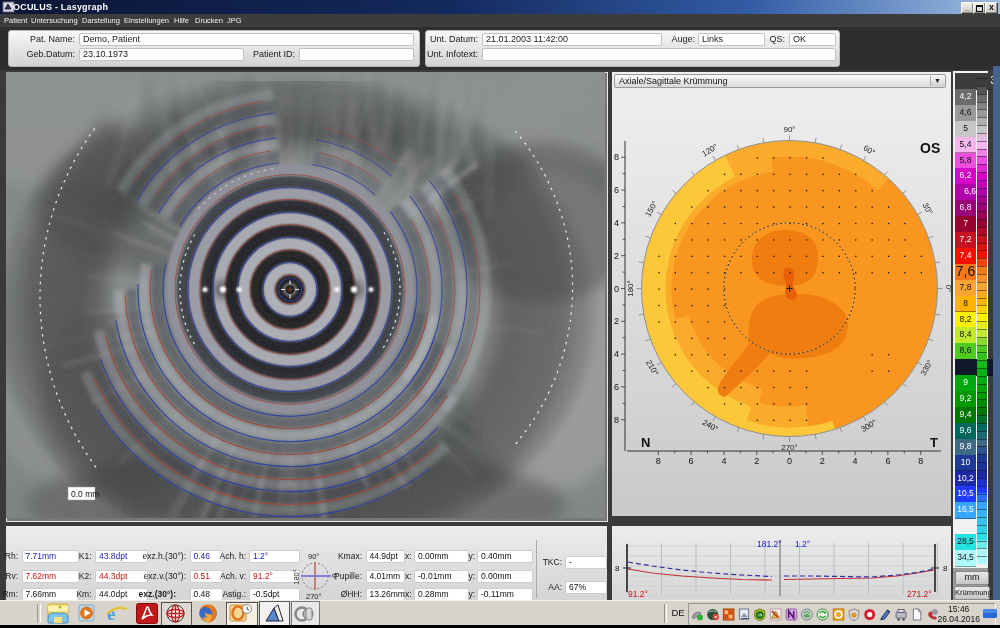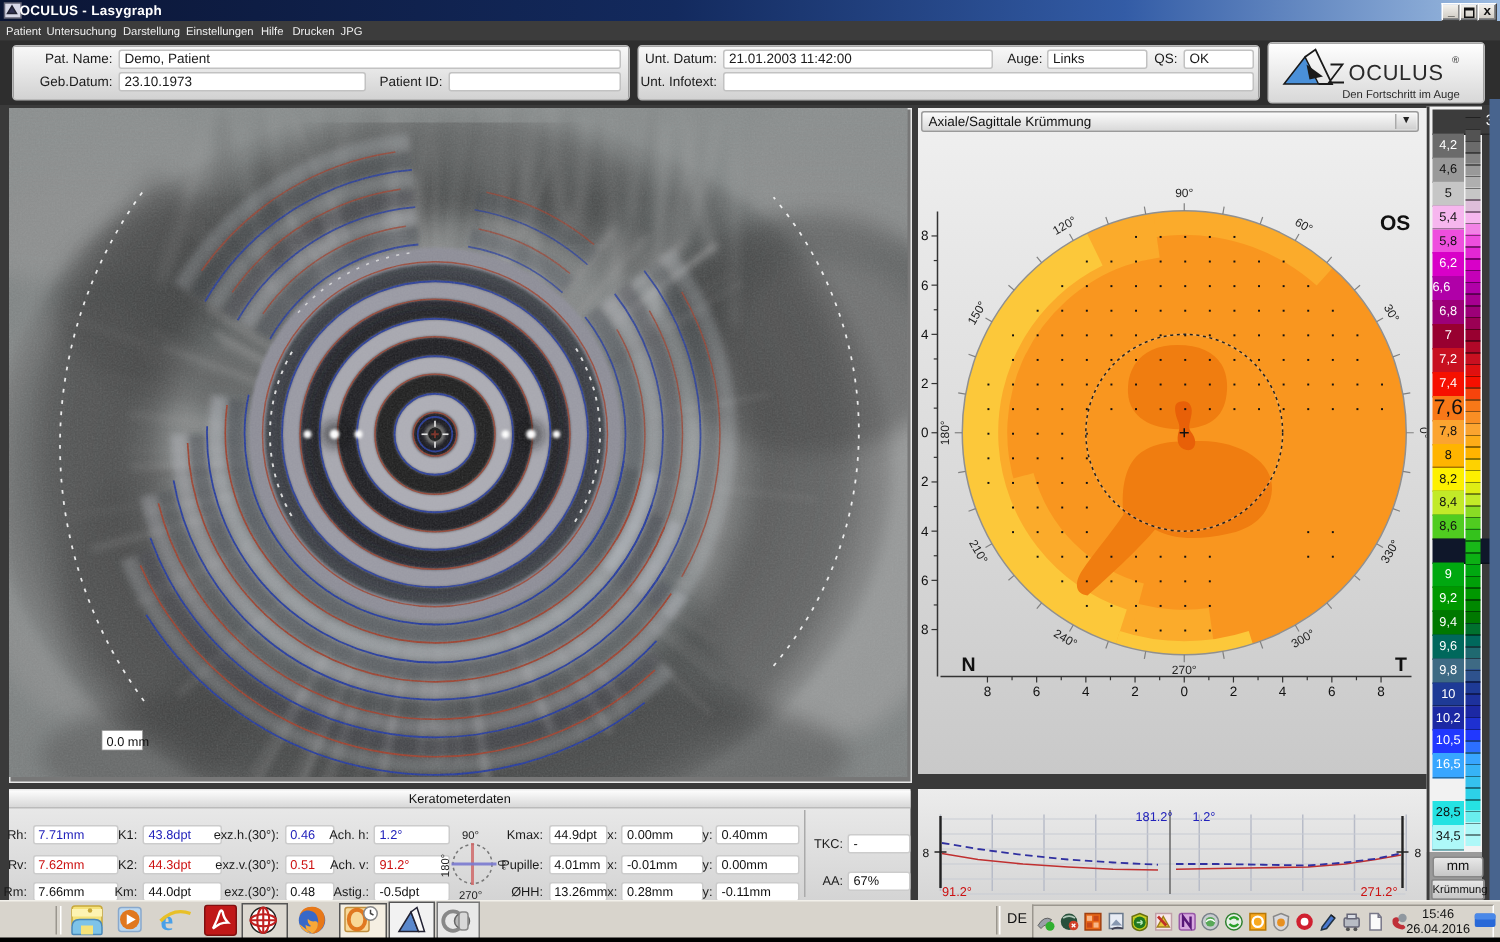--- a/index.html
+++ b/index.html
@@ -56,30 +56,20 @@
     <span style="left:82px">Darstellung</span>
     <span style="left:124px">Einstellungen</span>
     <span style="left:174px">Hilfe</span>
     <span style="left:195px">Drucken</span>
     <span style="left:227px">JPG</span>
 </div>
 
 <div class="abs" id="pstrip">
   <div class="pbox" style="left:8px;top:3px;width:410px;height:35px;"></div>
   <div class="pbox" style="left:425px;top:3px;width:413px;height:35px;"></div>
-  <div class="pbox" style="left:845px;top:1px;width:143px;height:39px;background:linear-gradient(#ffffff,#d8d8d8);">
-    <svg width="143" height="39" viewBox="0 0 143 39">
-      <path d="M10 27 L24 9 L33 27 Z" fill="#4a90d9" stroke="#1a1a1a" stroke-width="1"></path>
-      <path d="M24 9 L31 4 L42 27 L33 27 M41 14 L49 14 L40 26 L50 26" fill="none" stroke="#1a1a1a" stroke-width="1.2"></path>
-      <path d="M25 14 L36 22 L27 24 Z" fill="#1a1a1a"></path>
-      <text x="53" y="24" font-size="14.5" fill="#2a2a2a" letter-spacing="0.5" font-family="Liberation Sans">OCULUS</text>
-      <text x="122" y="13" font-size="6.5" fill="#2a2a2a">®</text>
-      <text x="88" y="36" font-size="7.5" fill="#2a2a2a" text-anchor="middle">Den Fortschritt im Auge</text>
-    </svg>
-  </div>
   <span class="plabel" style="left:20px;top:7px;width:55px;">Pat. Name:</span>
   <div class="pinput" style="left:79px;top:6px;width:330px;">Demo, Patient</div>
   <span class="plabel" style="left:20px;top:22px;width:55px;">Geb.Datum:</span>
   <div class="pinput" style="left:79px;top:21px;width:160px;">23.10.1973</div>
   <span class="plabel" style="left:245px;top:22px;width:50px;">Patient ID:</span>
   <div class="pinput" style="left:299px;top:21px;width:110px;">&nbsp;</div>
   <span class="plabel" style="left:425px;top:7px;width:53px;">Unt. Datum:</span>
   <div class="pinput" style="left:482px;top:6px;width:175px;">21.01.2003 11:42:00</div>
   <span class="plabel" style="left:665px;top:7px;width:30px;">Auge:</span>
   <div class="pinput" style="left:698px;top:6px;width:62px;">Links</div>
@@ -725,21 +715,21 @@
 <div class="abs" style="left:614px;top:74px;width:332px;height:14px;background:linear-gradient(#fbfbfb,#d9d9d9);border:1px solid #9a9a9a;border-radius:2px;font-size:9px;color:#111;line-height:13px;padding-left:4px;box-sizing:border-box;">Axiale/Sagittale Krümmung<div style="position:absolute;right:1px;top:1px;width:13px;height:10px;background:linear-gradient(#f4f4f4,#cfcfcf);border-left:1px solid #aaa;text-align:center;line-height:9px;font-size:7px;color:#222;">▼</div></div>
 
 <div class="abs" id="scalecells" style="left:951px;top:71px;width:37px;height:497px;background:#f2f2f2;border-left:2px solid #3c3c3c;box-sizing:border-box;">
     <div style="position:absolute;left:2px;top:2.0px;width:21px;height:15.9px;background:#3c3c3c;color:#fff;font-size:10px;text-align:center;line-height:15.9px;border-bottom:1px solid rgba(0,0,0,0.35);padding-left:32px;">3,8</div>
     <div style="position:absolute;left:2px;top:17.9px;width:21px;height:15.9px;background:#6b6b6b;color:#fff;font-size:8.5px;text-align:center;line-height:15.9px;border-bottom:1px solid rgba(0,0,0,0.35);">4,2</div>
     <div style="position:absolute;left:2px;top:33.8px;width:21px;height:15.9px;background:#999999;color:#111;font-size:8.5px;text-align:center;line-height:15.9px;border-bottom:1px solid rgba(0,0,0,0.35);">4,6</div>
     <div style="position:absolute;left:2px;top:49.7px;width:21px;height:15.9px;background:#c6c6c6;color:#111;font-size:8.5px;text-align:center;line-height:15.9px;border-bottom:1px solid rgba(0,0,0,0.35);">5</div>
     <div style="position:absolute;left:2px;top:65.6px;width:21px;height:15.9px;background:#f6b6ee;color:#111;font-size:8.5px;text-align:center;line-height:15.9px;border-bottom:1px solid rgba(0,0,0,0.35);">5,4</div>
     <div style="position:absolute;left:2px;top:81.5px;width:21px;height:15.9px;background:#ee4ede;color:#111;font-size:8.5px;text-align:center;line-height:15.9px;border-bottom:1px solid rgba(0,0,0,0.35);">5,8</div>
     <div style="position:absolute;left:2px;top:97.4px;width:21px;height:15.9px;background:#d800c8;color:#fff;font-size:8.5px;text-align:center;line-height:15.9px;border-bottom:1px solid rgba(0,0,0,0.35);">6,2</div>
-    <div style="position:absolute;left:2px;top:113.3px;width:21px;height:15.9px;background:#b000a8;color:#fff;font-size:8.5px;text-align:left;line-height:15.9px;border-bottom:1px solid rgba(0,0,0,0.35);">6,6</div>
+    <div style="position:absolute;left:2px;top:113.3px;width:21px;height:15.9px;background:#b000a8;color:#fff;font-size:8.5px;text-align:right;line-height:15.9px;border-bottom:1px solid rgba(0,0,0,0.35);">6,6</div>
     <div style="position:absolute;left:2px;top:129.2px;width:21px;height:15.9px;background:#9c0078;color:#fff;font-size:8.5px;text-align:center;line-height:15.9px;border-bottom:1px solid rgba(0,0,0,0.35);">6,8</div>
     <div style="position:absolute;left:2px;top:145.1px;width:21px;height:15.9px;background:#980030;color:#fff;font-size:8.5px;text-align:center;line-height:15.9px;border-bottom:1px solid rgba(0,0,0,0.35);">7</div>
     <div style="position:absolute;left:2px;top:161.0px;width:21px;height:15.9px;background:#c81020;color:#fff;font-size:8.5px;text-align:center;line-height:15.9px;border-bottom:1px solid rgba(0,0,0,0.35);">7,2</div>
     <div style="position:absolute;left:2px;top:176.9px;width:21px;height:15.9px;background:#f61000;color:#fff;font-size:8.5px;text-align:center;line-height:15.9px;border-bottom:1px solid rgba(0,0,0,0.35);">7,4</div>
     <div style="position:absolute;left:2px;top:192.8px;width:21px;height:15.9px;background:#f87818;color:#111;font-size:14px;text-align:center;line-height:15.9px;border-bottom:1px solid rgba(0,0,0,0.35);">7,6</div>
     <div style="position:absolute;left:2px;top:208.7px;width:21px;height:15.9px;background:#fba430;color:#111;font-size:8.5px;text-align:center;line-height:15.9px;border-bottom:1px solid rgba(0,0,0,0.35);">7,8</div>
     <div style="position:absolute;left:2px;top:224.6px;width:21px;height:15.9px;background:#ffb400;color:#111;font-size:8.5px;text-align:center;line-height:15.9px;border-bottom:1px solid rgba(0,0,0,0.35);">8</div>
     <div style="position:absolute;left:2px;top:240.5px;width:21px;height:15.9px;background:#fdf000;color:#111;font-size:8.5px;text-align:center;line-height:15.9px;border-bottom:1px solid rgba(0,0,0,0.35);">8,2</div>
     <div style="position:absolute;left:2px;top:256.4px;width:21px;height:15.9px;background:#c2ea28;color:#111;font-size:8.5px;text-align:center;line-height:15.9px;border-bottom:1px solid rgba(0,0,0,0.35);">8,4</div>
     <div style="position:absolute;left:2px;top:272.3px;width:21px;height:15.9px;background:#50cc20;color:#111;font-size:8.5px;text-align:center;line-height:15.9px;border-bottom:1px solid rgba(0,0,0,0.35);">8,6</div>
@@ -759,21 +749,20 @@
     <div style="position:absolute;left:24px;top:7.0px;width:10px;height:486.0px;background:linear-gradient(to bottom,#3c3c3c 0px,#3c3c3c 8px,rgb(83,83,83) 8px,rgb(83,83,83) 16px,#6b6b6b 16px,#6b6b6b 24px,rgb(130,130,130) 24px,rgb(130,130,130) 31px,#999999 31px,#999999 39px,rgb(175,175,175) 39px,rgb(175,175,175) 47px,#c6c6c6 47px,#c6c6c6 55px,rgb(222,190,218) 55px,rgb(222,190,218) 63px,#f6b6ee 63px,#f6b6ee 71px,rgb(242,130,230) 71px,rgb(242,130,230) 78px,#ee4ede 78px,#ee4ede 86px,rgb(227,39,211) 86px,rgb(227,39,211) 94px,#d800c8 94px,#d800c8 102px,rgb(196,0,184) 102px,rgb(196,0,184) 110px,#b000a8 110px,#b000a8 118px,rgb(166,0,144) 118px,rgb(166,0,144) 125px,#9c0078 125px,#9c0078 133px,rgb(154,0,84) 133px,rgb(154,0,84) 141px,#980030 141px,#980030 149px,rgb(176,8,40) 149px,rgb(176,8,40) 157px,#c81020 157px,#c81020 165px,rgb(223,16,16) 165px,rgb(223,16,16) 172px,#f61000 172px,#f61000 180px,rgb(247,68,12) 180px,rgb(247,68,12) 188px,#f87818 188px,#f87818 196px,rgb(249,142,36) 196px,rgb(249,142,36) 204px,#fba430 204px,#fba430 212px,rgb(253,172,24) 212px,rgb(253,172,24) 219px,#ffb400 219px,#ffb400 227px,rgb(254,210,0) 227px,rgb(254,210,0) 235px,#fdf000 235px,#fdf000 243px,rgb(223,237,20) 243px,rgb(223,237,20) 251px,#c2ea28 251px,#c2ea28 259px,rgb(137,219,36) 259px,rgb(137,219,36) 267px,#50cc20 267px,#50cc20 274px,rgb(52,194,28) 274px,rgb(52,194,28) 282px,#18b818 282px,#18b818 290px,rgb(12,176,20) 290px,rgb(12,176,20) 298px,#00a810 298px,#00a810 306px,rgb(0,160,8) 306px,rgb(0,160,8) 314px,#009800 314px,#009800 321px,rgb(0,136,0) 321px,rgb(0,136,0) 329px,#007800 329px,#007800 337px,rgb(0,112,46) 337px,rgb(0,112,46) 345px,#00685c 345px,#00685c 353px,rgb(31,105,112) 353px,rgb(31,105,112) 361px,#3e6a84 361px,#3e6a84 368px,rgb(46,82,141) 368px,rgb(46,82,141) 376px,#1e3a96 376px,#1e3a96 384px,rgb(29,49,157) 384px,rgb(29,49,157) 392px,#1c28a4 392px,#1c28a4 400px,rgb(30,48,209) 400px,rgb(30,48,209) 408px,#2138ff 408px,#2138ff 415px,rgb(44,111,255) 415px,rgb(44,111,255) 423px,#38a6ff 423px,#38a6ff 431px,rgb(54,179,246) 431px,rgb(54,179,246) 439px,#35c1ee 439px,#35c1ee 447px,rgb(45,209,232) 447px,rgb(45,209,232) 455px,#25e2e2 455px,#25e2e2 462px,rgb(105,237,237) 462px,rgb(105,237,237) 470px,#aef8f8 470px,#aef8f8 478px,rgb(174,248,248) 478px,rgb(174,248,248) 486px);"></div>
     <div style="position:absolute;left:24px;top:7.0px;width:10px;height:486.0px;background:repeating-linear-gradient(to bottom,rgba(0,0,0,0.45) 0px,rgba(0,0,0,0.45) 1px,transparent 1px,transparent 7.84px);"></div>
   </div>
 <div class="abs" style="left:951px;top:568px;width:37px;height:32px;background:#9a9a9a;border-left:2px solid #3c3c3c;box-sizing:border-box;">
     <div style="position:absolute;left:2px;top:3px;width:32px;height:12px;background:linear-gradient(#e8e8e8,#c6c6c6);border:1px solid #888;border-radius:2px;font-size:9px;color:#111;text-align:center;line-height:11px;">mm</div>
     <div style="position:absolute;left:1px;top:18px;width:34px;height:12px;background:linear-gradient(#e8e8e8,#c6c6c6);border:1px solid #888;border-radius:2px;font-size:7.5px;color:#111;text-align:center;line-height:11px;">Krümmung</div>
   </div>
 <div class="abs" id="bluestrip"></div>
 
 <div class="abs" id="keratopanel">
-  <div class="khdr">Keratometerdaten</div>
 <span class="klabel" style="left:-4px;top:25px;width:16px;">Rh:</span>
     <div class="kinput" style="left:15.5px;top:24px;width:52px;color:#2222bb;">7.71mm</div>
     <span class="klabel" style="left:64px;top:25px;width:21.5px;">K1:</span>
     <div class="kinput" style="left:89px;top:24px;width:48px;color:#2222bb;">43.8dpt</div>
     <span class="klabel" style="left:134px;top:25px;width:46px;">exz.h.(30°):</span>
     <div class="kinput" style="left:183.5px;top:24px;width:28px;color:#2222bb;">0.46</div>
     <span class="klabel" style="left:210px;top:25px;width:30px;">Ach. h:</span>
     <div class="kinput" style="left:243px;top:24px;width:46px;color:#2222bb;">1.2°</div>
     <span class="klabel" style="left:328px;top:25px;width:28px;">Kmax:</span>
     <div class="kinput" style="left:359.5px;top:24px;width:34px;color:#111111;">44.9dpt</div>
@@ -794,21 +783,21 @@
     <span class="klabel" style="left:322px;top:45px;width:34px;">Pupille:</span>
     <div class="kinput" style="left:359.5px;top:44px;width:34px;color:#111111;">4.01mm</div>
     <span class="klabel" style="left:393px;top:45px;width:12.5px;">x:</span>
     <div class="kinput" style="left:408px;top:44px;width:50px;color:#111111;">-0.01mm</div>
     <span class="klabel" style="left:456px;top:45px;width:13px;">y:</span>
     <div class="kinput" style="left:471px;top:44px;width:51px;color:#111111;">0.00mm</div>
     <span class="klabel" style="left:-4px;top:63px;width:16px;">Rm:</span>
     <div class="kinput" style="left:15.5px;top:62px;width:52px;color:#111111;">7.66mm</div>
     <span class="klabel" style="left:64px;top:63px;width:21.5px;">Km:</span>
     <div class="kinput" style="left:89px;top:62px;width:48px;color:#111111;">44.0dpt</div>
-    <span class="klabel" style="left:134px;top:63px;width:46px;">exz.(30°):</span>
+    <span class="klabel" style="left:124px;top:63px;width:46px;font-weight:bold;">exz.(30°):</span>
     <div class="kinput" style="left:183.5px;top:62px;width:28px;color:#111111;">0.48</div>
     <span class="klabel" style="left:210px;top:63px;width:30px;">Astig.:</span>
     <div class="kinput" style="left:243px;top:62px;width:46px;color:#111111;">-0.5dpt</div>
     <span class="klabel" style="left:328px;top:63px;width:28px;">ØHH:</span>
     <div class="kinput" style="left:359.5px;top:62px;width:34px;color:#111111;">13.26mm</div>
     <span class="klabel" style="left:393px;top:63px;width:12.5px;">x:</span>
     <div class="kinput" style="left:408px;top:62px;width:50px;color:#111111;">0.28mm</div>
     <span class="klabel" style="left:456px;top:63px;width:13px;">y:</span>
     <div class="kinput" style="left:471px;top:62px;width:51px;color:#111111;">-0.11mm</div>
     <span class="klabel" style="left:532px;top:56px;width:24px;">AA:</span>

